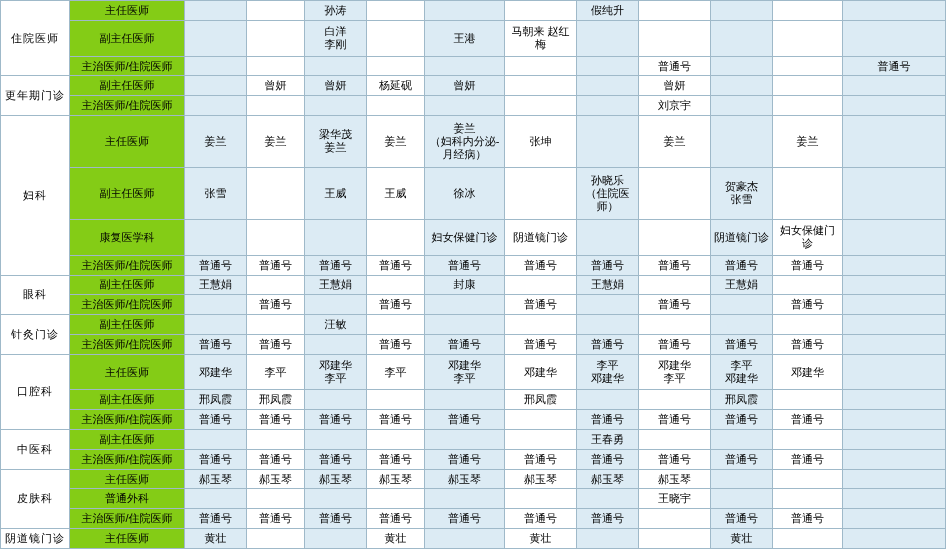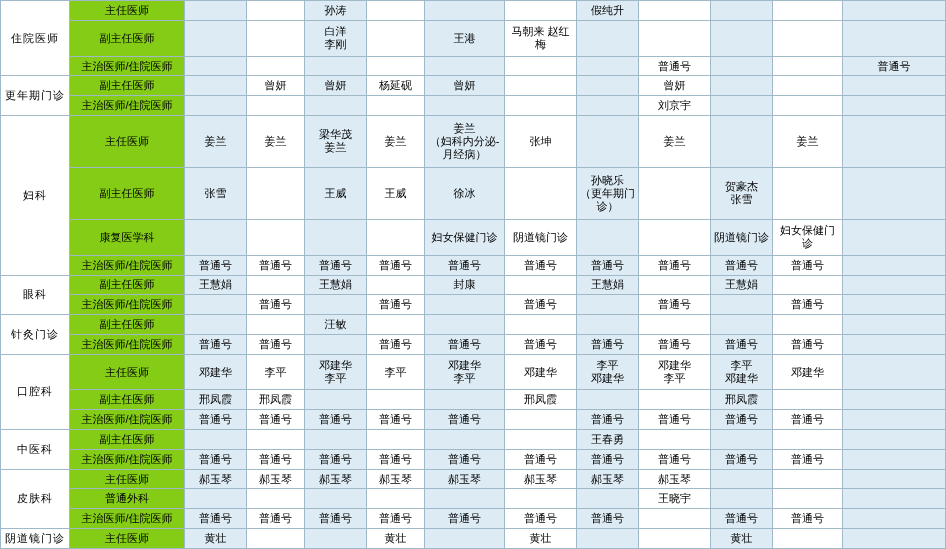--- a/index.html
+++ b/index.html
@@ -440,21 +440,21 @@
           </span>
         </td>
         <td class="white">
           <span class="cellwrap">
             <span></span>
           </span>
         </td>
         <td class="shade">
           <span class="cellwrap">
             <span>孙晓乐</span>
-            <span>（更年期门诊）</span>
+            <span>（住院医师）</span>
           </span>
         </td>
         <td class="white">
           <span class="cellwrap">
             <span></span>
           </span>
         </td>
         <td class="shade">
           <span class="cellwrap">
             <span>贺豪杰</span>

